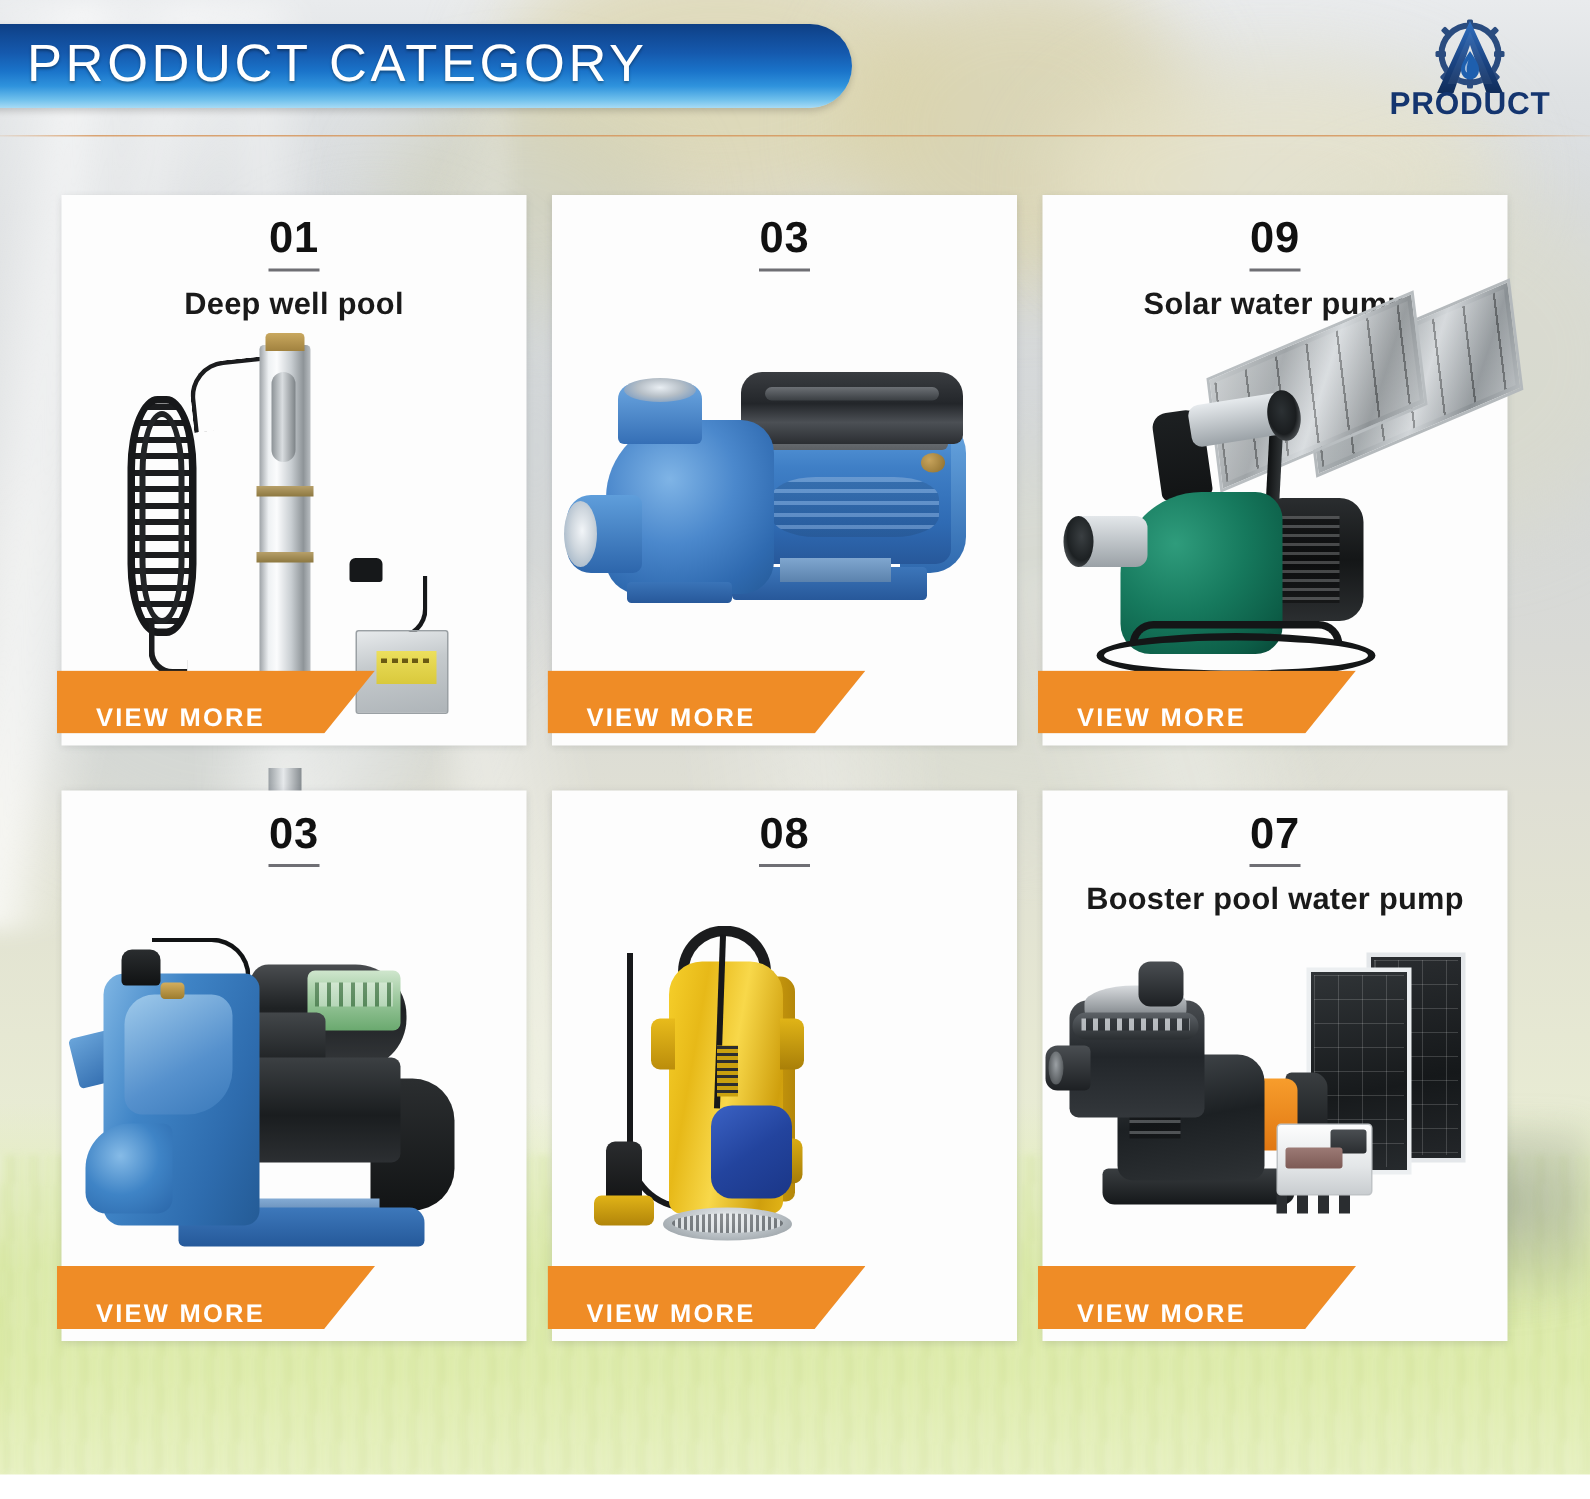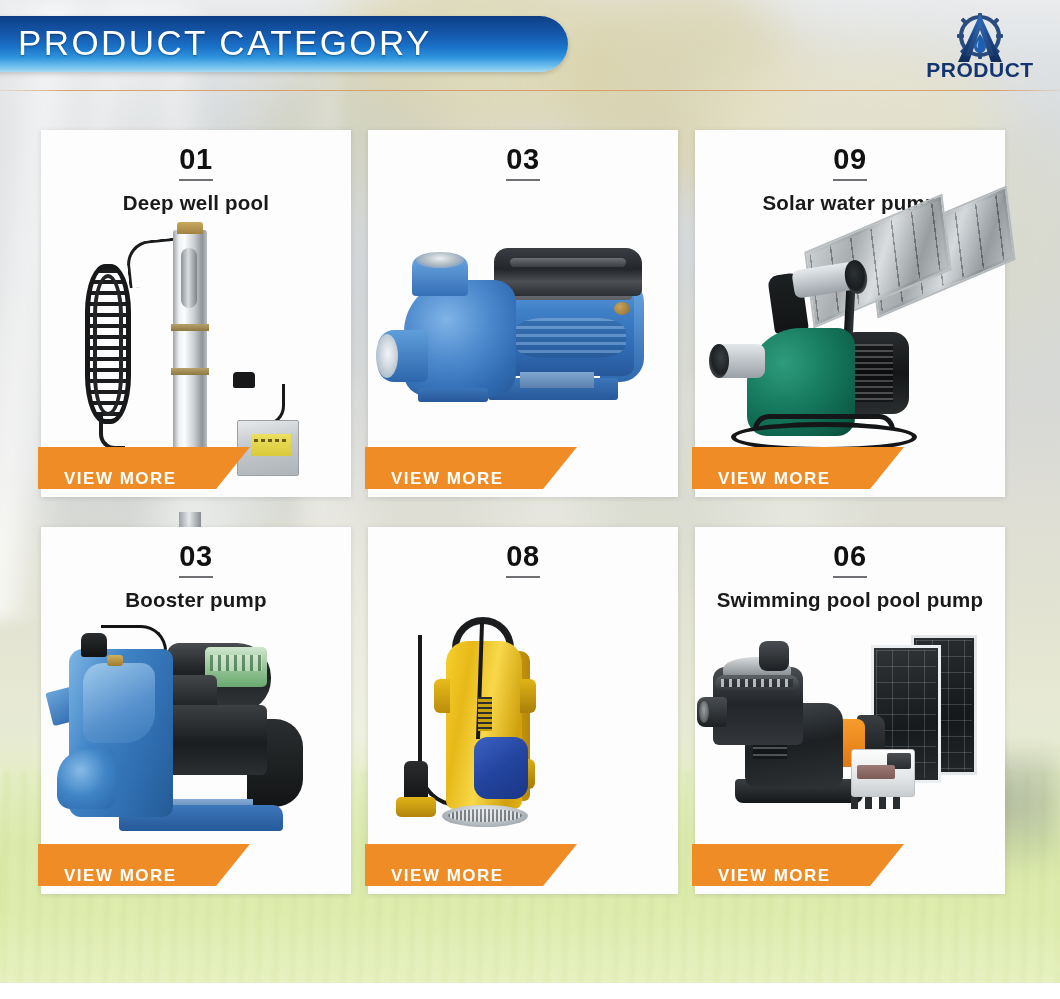--- a/index.html
+++ b/index.html
@@ -864,21 +864,20 @@
         </div>
       </div>
       <div class="view-more">
         <span class="view-more-label">VIEW MORE</span>
       </div>
     </div>
 
     <div class="card">
       <div class="card-head">
         <div class="card-num">03</div>
-        <div class="card-title">Booster pump</div>
       </div>
       <div class="card-photo">
         <div class="photo-inner">
           <div class="abs bp-wire"></div>
           <div class="abs bp-fanshroud"></div>
           <div class="abs bp-motor"></div>
           <div class="abs bp-label"></div>
           <div class="abs bp-blackbox2"></div>
           <div class="abs bp-blackbox"></div>
           <div class="abs bp-base-hl"></div>
@@ -917,22 +916,22 @@
           <div class="abs sp-strainer"></div>
         </div>
       </div>
       <div class="view-more">
         <span class="view-more-label">VIEW MORE</span>
       </div>
     </div>
 
     <div class="card">
       <div class="card-head">
-        <div class="card-num">06</div>
-        <div class="card-title">Swimming pool pool pump</div>
+        <div class="card-num">07</div>
+        <div class="card-title">Booster pool water pump</div>
       </div>
       <div class="card-photo">
         <div class="photo-inner">
           <div class="abs pp-panel-back"></div>
           <div class="abs pp-panel-front"></div>
           <div class="abs pp-foot"></div>
           <div class="abs pp-motor"></div>
           <div class="abs pp-orange"></div>
           <div class="abs pp-body"></div>
           <div class="abs pp-body-ribs"></div>

